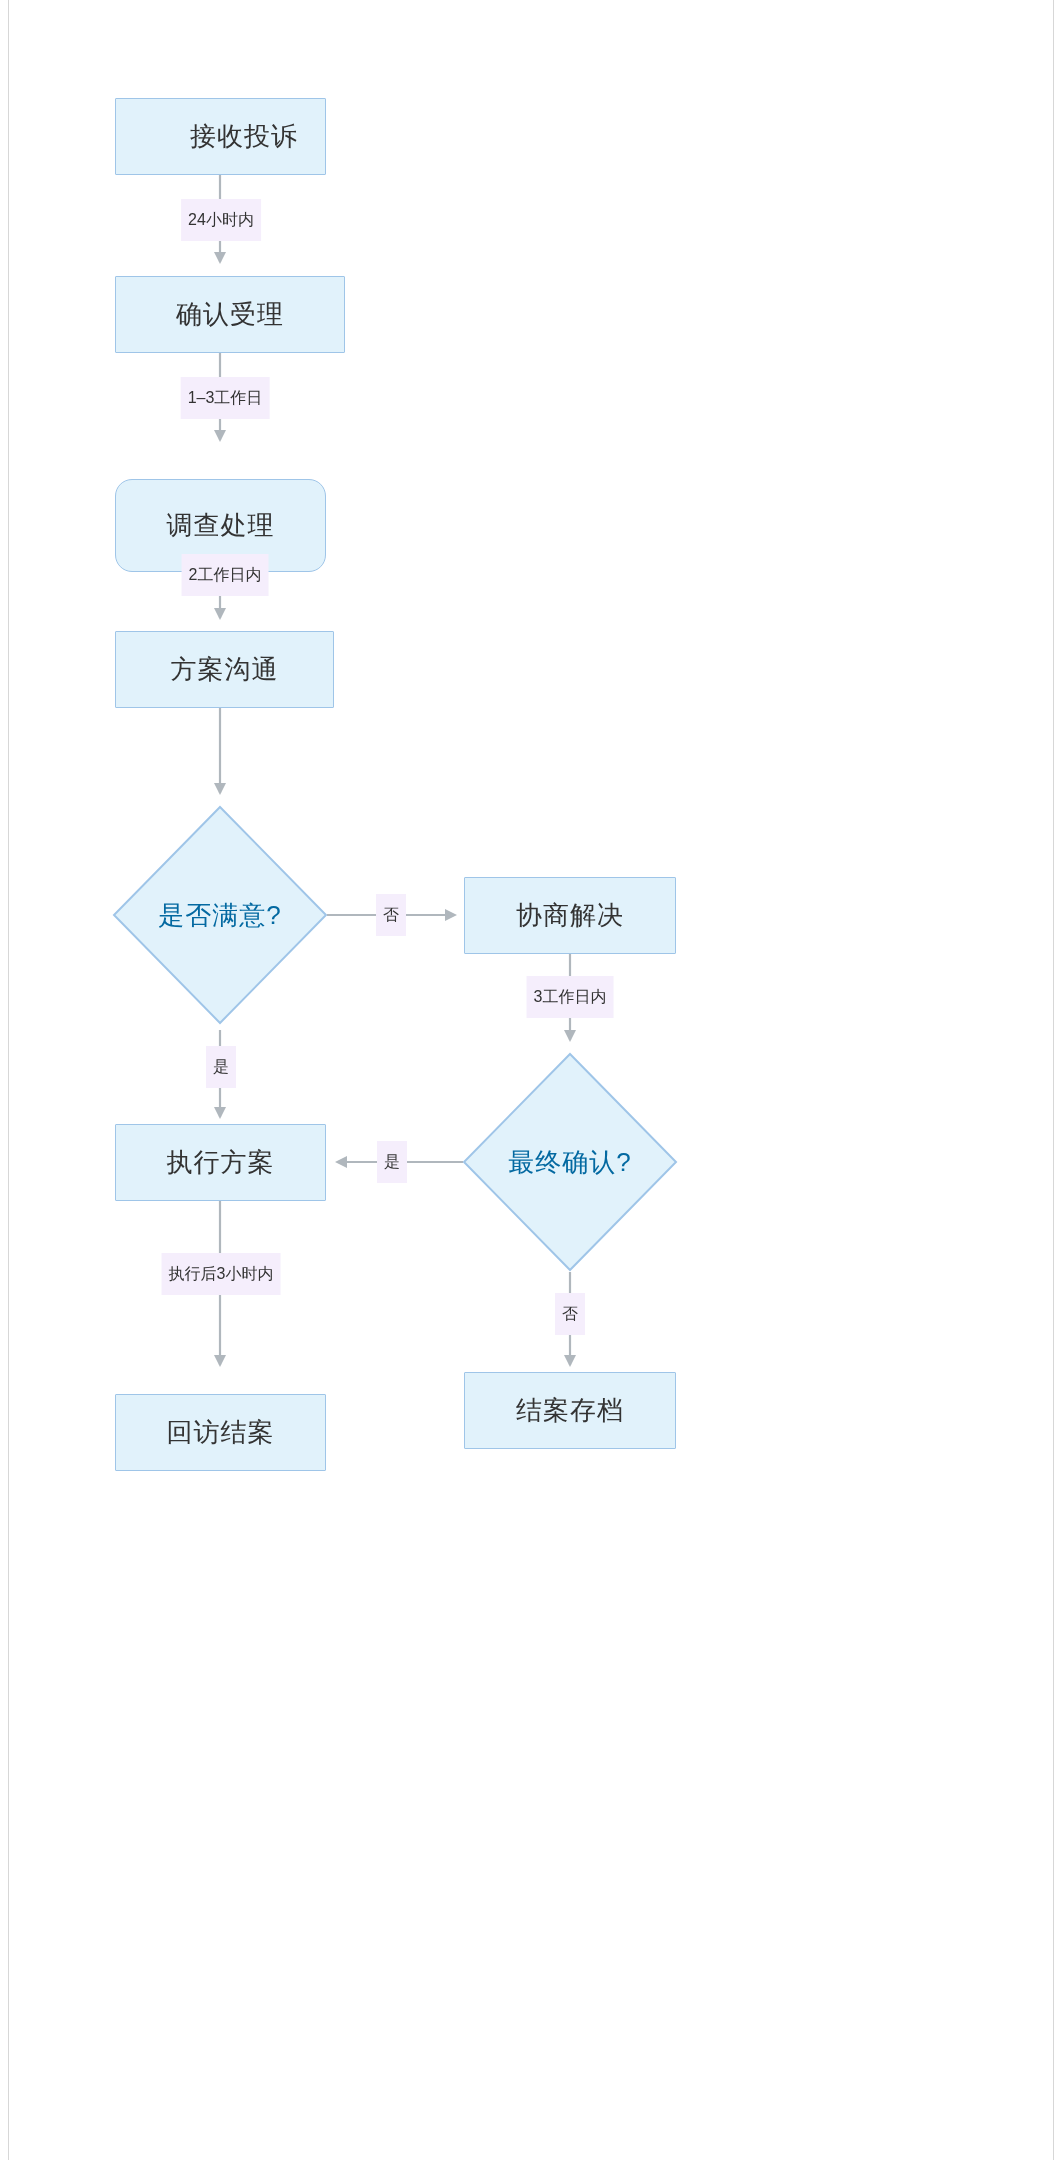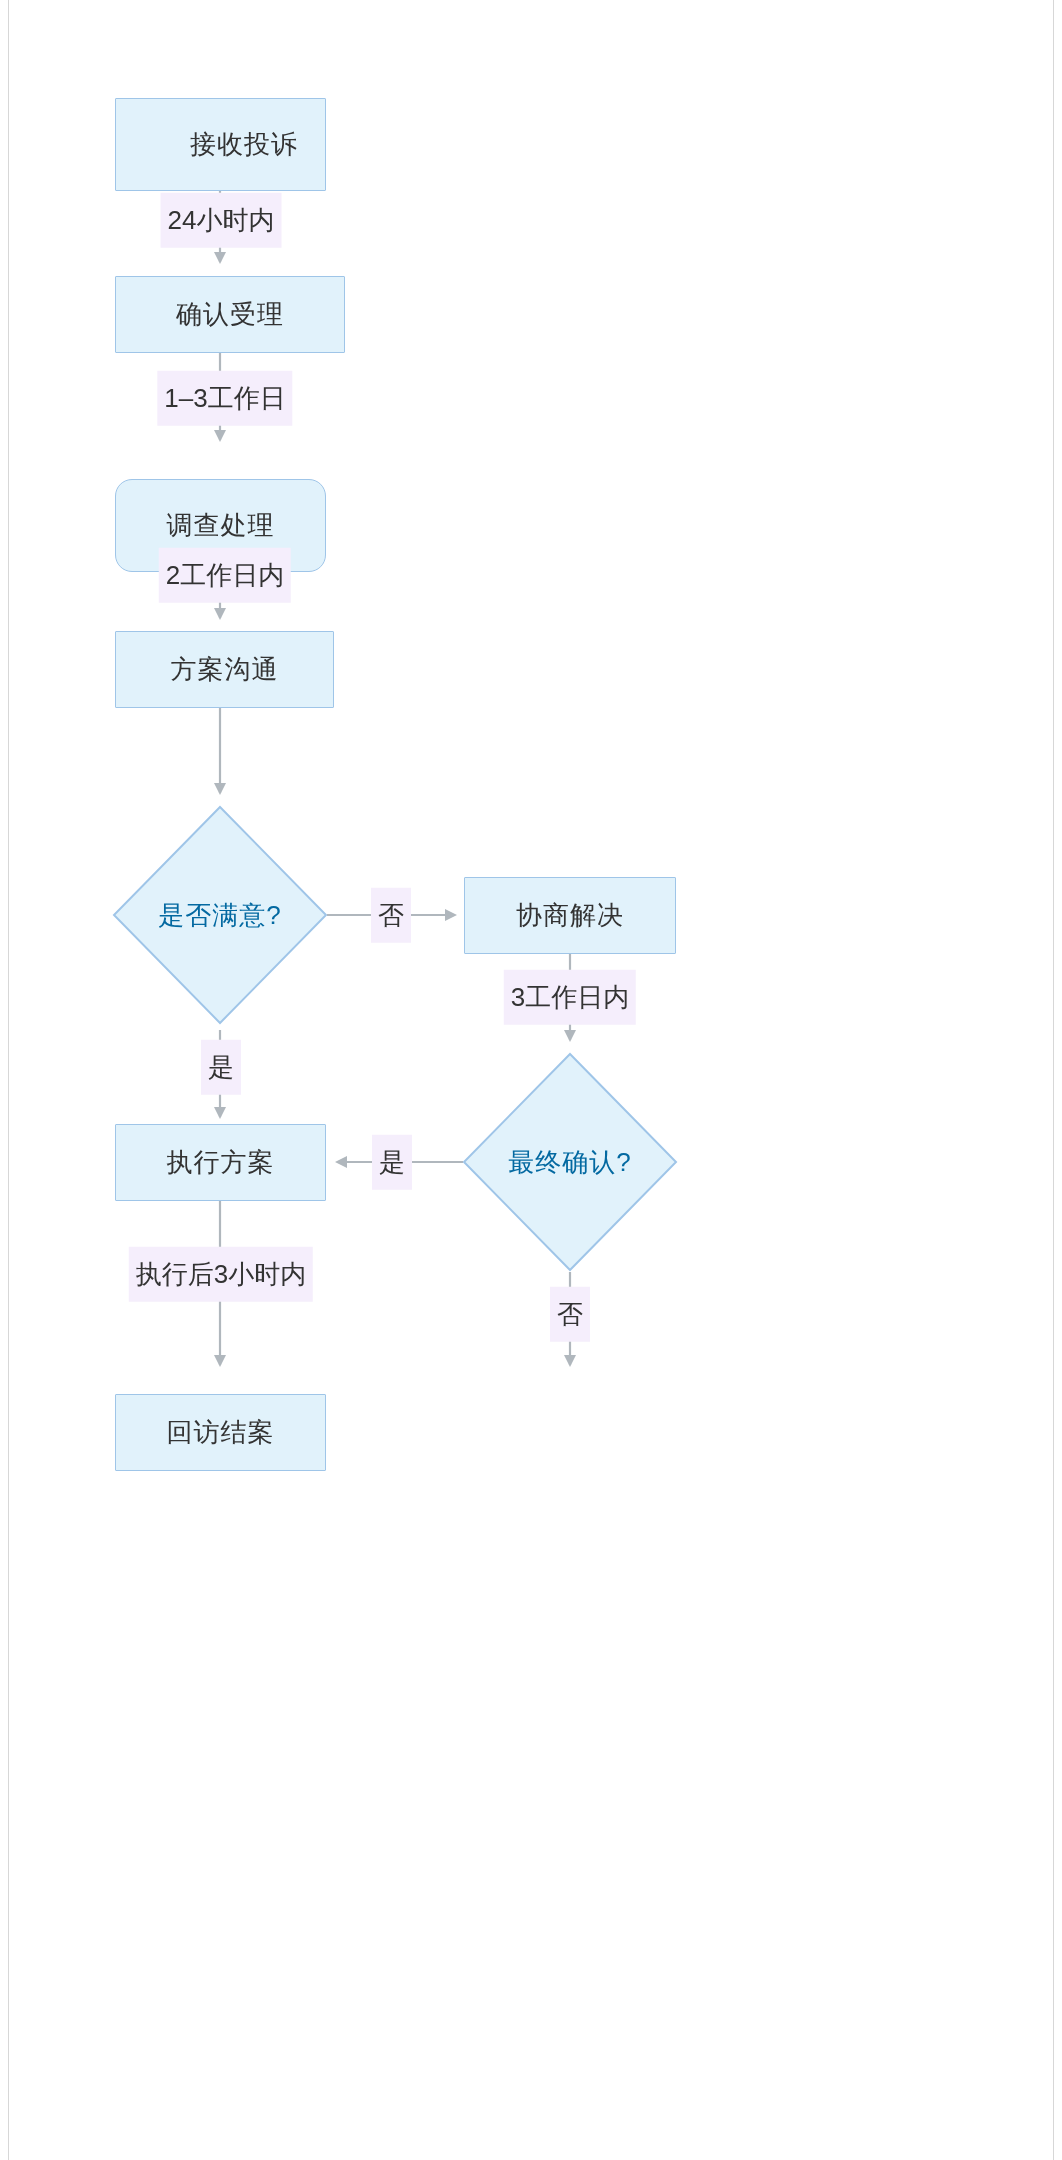--- a/index.html
+++ b/index.html
@@ -74,21 +74,21 @@
     width: 100%;
     height: 100%;
     z-index: 1;
   }
 
   
   .edge-label {
     position: absolute;
     background: #f5eefc;
     color: #333333;
-    font-size: 26px;
+    font-size: 16px;
     line-height: 1.25;
     padding: 11px 7px;
     white-space: nowrap;
     box-sizing: border-box;
     text-align: center;
     transform: translate(-50%, -50%);
   }
 </style>
 </head>
 <body>
@@ -121,21 +121,21 @@
       <line x1="570" y1="953" x2="570" y2="1040" marker-end="url(#ah)"></line>
 
       <line x1="463" y1="1162" x2="337" y2="1162" marker-end="url(#ah)"></line>
 
       <line x1="570" y1="1272" x2="570" y2="1365" marker-end="url(#ah)"></line>
 
       <line x1="220" y1="1200" x2="220" y2="1365" marker-end="url(#ah)"></line>
     </g>
   </svg>
 
-  <div class="node rect" style="left:115px; top:98px; width:211px; height:93px;padding-left:47px;">
+  <div class="node rect" style="left:115px; top:98px; width:211px; height:77px;padding-left:47px;">
     <span>接收投诉</span>
   </div>
 
   <div class="node rect" style="left:115px; top:276px; width:230px; height:77px;">
     <span>确认受理</span>
   </div>
 
   <div class="node rect" style="left:115px; top:479px; width:211px; height:93px;border-radius:17px;">
     <span>调查处理</span>
   </div>
@@ -163,20 +163,23 @@
   </div>
 
   <div class="node rect" style="left:115px; top:1124px; width:211px; height:77px;">
     <span>执行方案</span>
   </div>
 
   <div class="node rect" style="left:115px; top:1372px; width:211px; height:77px;margin-top:22px;">
     <span>回访结案</span>
   </div>
 
+  <div class="node rect" style="left:464px; top:1372px; width:212px; height:77px;">
+    <span>结案存档</span>
+  </div>
 
   <div class="edge-label" style="left:221px; top:220px;">24小时内</div>
 
   <div class="edge-label" style="left:225px; top:398px;">1–3工作日</div>
 
   <div class="edge-label" style="left:225px; top:575px;">2工作日内</div>
 
   <div class="edge-label" style="left:391px; top:915px;">否</div>
 
   <div class="edge-label" style="left:221px; top:1067px;">是</div>

